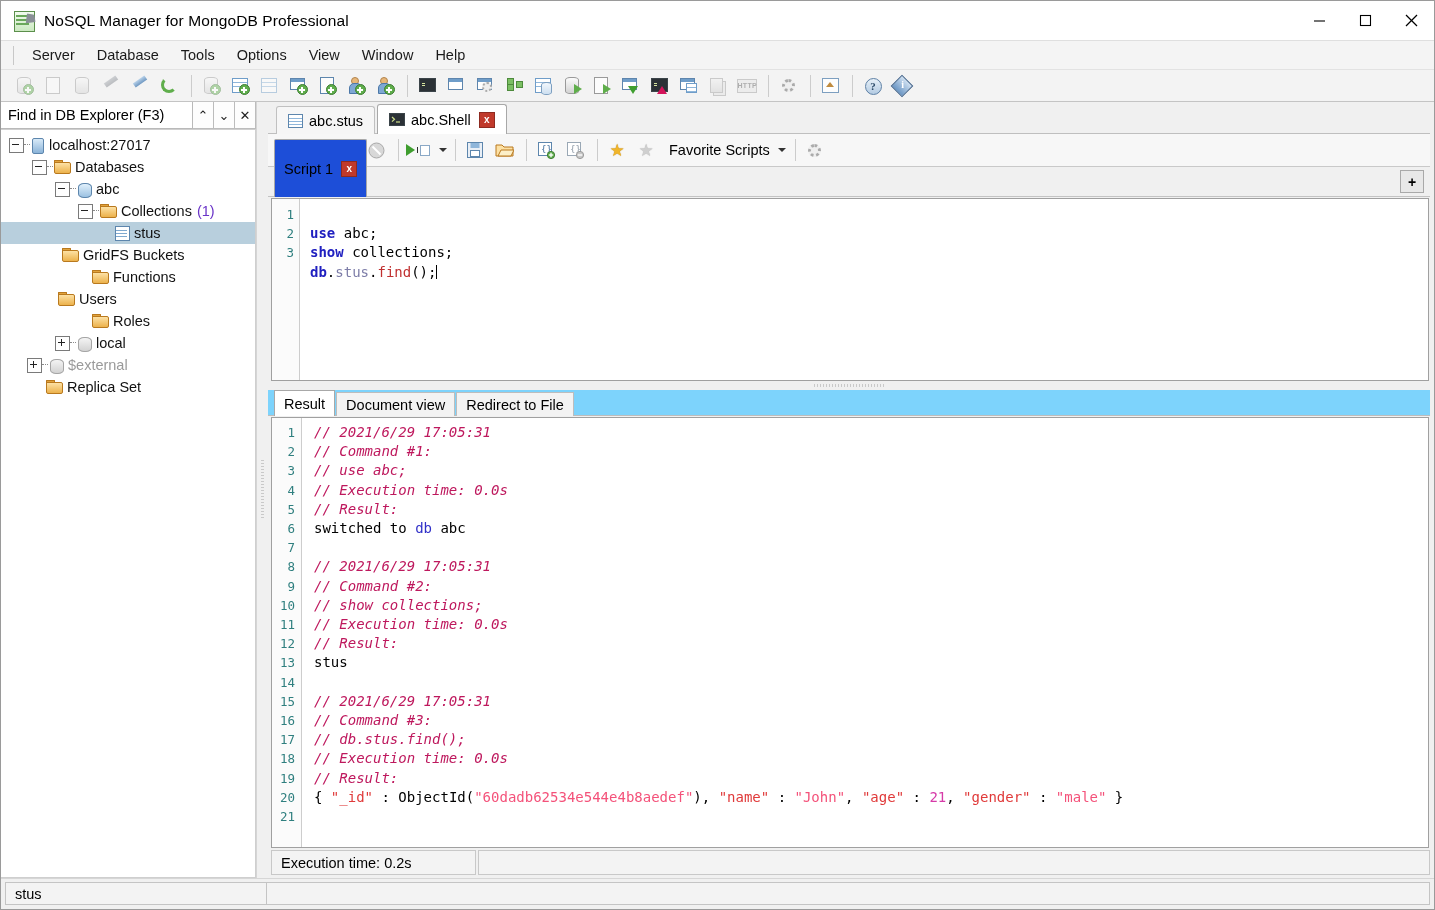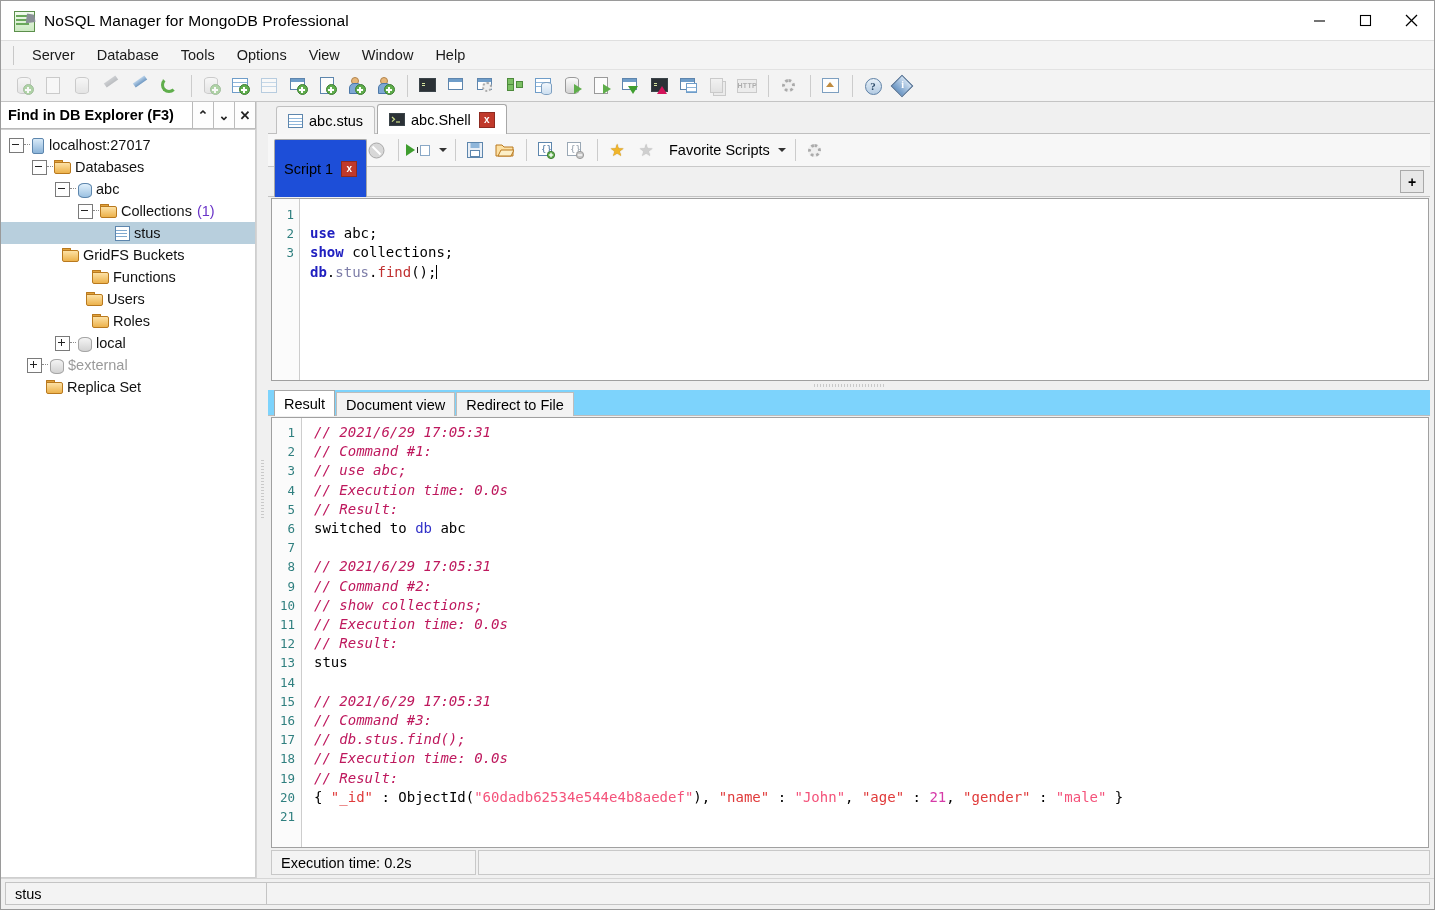--- a/index.html
+++ b/index.html
@@ -100,21 +100,21 @@
   .ic .stack{position:absolute;left:2px;top:2px;width:11px;height:13px;background:linear-gradient(#f1f1f1,#cfcfcf);border:1px solid #9a9a9a;box-shadow:3px 3px 0 -1px #e2e2e2, 3px 3px 0 #9a9a9a;}
   .ic.dim{opacity:.45;}
 
   
   .body{flex:1 1 auto;display:flex;min-height:0;background:#f0f0f0;}
 
   
   .sidebar{width:256px;flex:0 0 256px;display:flex;flex-direction:column;background:#ffffff;
     border-right:1px solid #d5d5d5;box-sizing:border-box;}
   .findbar{height:28px;flex:0 0 28px;display:flex;align-items:stretch;background:#fff;
-    border-bottom:1px solid #cfcfcf;box-sizing:border-box;font-weight:bold;}
+    border-bottom:1px solid #cfcfcf;box-sizing:border-box;}
   .findbar .fb-text{flex:1 1 auto;display:flex;align-items:center;padding-left:7px;font-size:14.5px;color:#000;border:1px solid #b9b9b9;border-left:none;border-top:none;background:#fff;box-sizing:border-box;}
   .fb-btn{width:21px;border:1px solid #bcbcbc;border-left:none;border-top:none;background:#fdfdfd;display:flex;align-items:center;justify-content:center;font-size:13px;color:#222;box-sizing:border-box;cursor:default;}
   .tree-wrap{flex:1 1 auto;overflow:hidden;position:relative;background:#fff;
     border:1px solid #cfcfcf;border-top:none;border-left:none;box-sizing:border-box;padding-top:4px;}
   .node{height:22px;display:flex;align-items:center;font-size:14.5px;color:#111;white-space:nowrap;cursor:default;}
   .node .lbl{padding-left:4px;}
   .node.sel{background:#b8cfdd;}
   .node.dimtxt .lbl{color:#9a9a9a;}
   .expander{width:13px;height:13px;border:1px solid #7a7a7a;background:#fefefe;position:relative;flex:0 0 13px;cursor:default;}
   .expander:before{content:"";position:absolute;left:2px;top:5px;width:7px;height:1px;background:#222;}
@@ -479,21 +479,21 @@
           <div class="ic-folder"></div>
           <span class="lbl">GridFS Buckets</span>
         </div>
 
         <div class="node" style="padding-left:77px;">
           <div class="dash" style="flex:0 0 13px;border-top:none;"></div>
           <div class="ic-folder"></div>
           <span class="lbl">Functions</span>
         </div>
 
-        <div class="node" style="padding-left:43px;margin-left:28px;">
+        <div class="node" style="padding-left:43px;">
           <div class="dash" style="flex:0 0 13px;border-top:none;"></div>
           <div class="ic-folder"></div>
           <span class="lbl">Users</span>
         </div>
 
         <div class="node" style="padding-left:77px;text-align:right;">
           <div class="dash" style="flex:0 0 13px;border-top:none;"></div>
           <div class="ic-folder"></div>
           <span class="lbl">Roles</span>
         </div>

